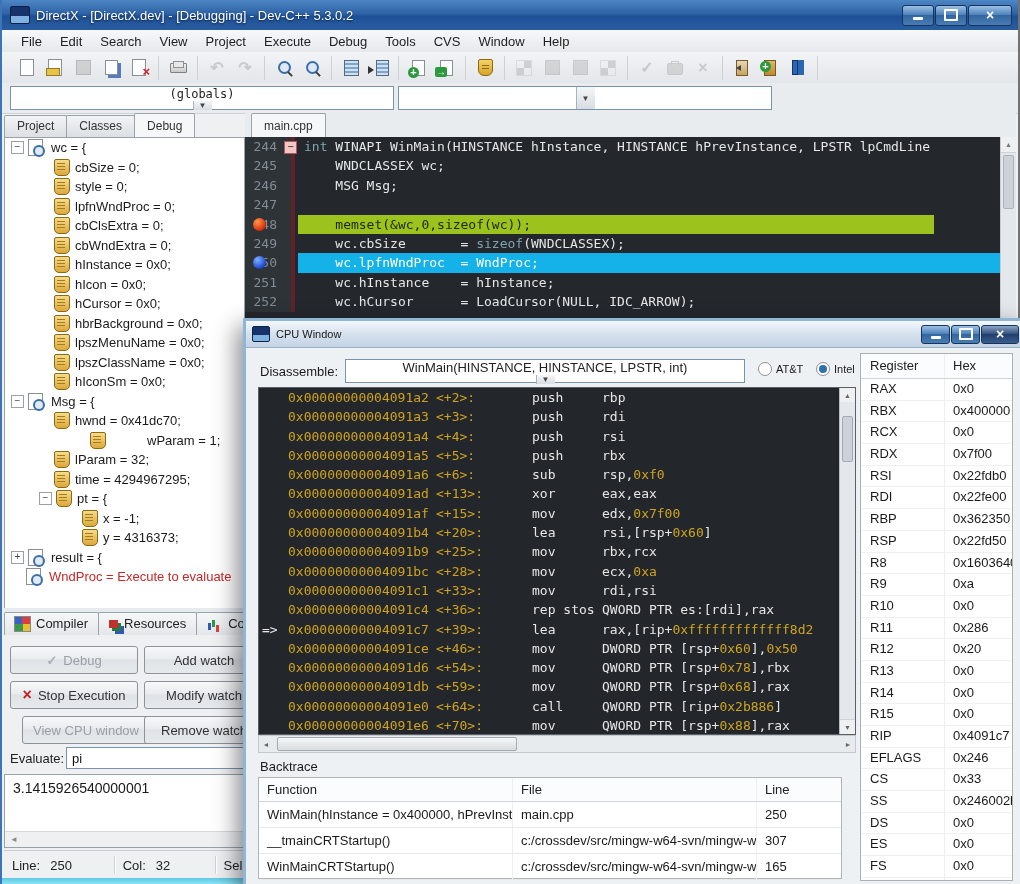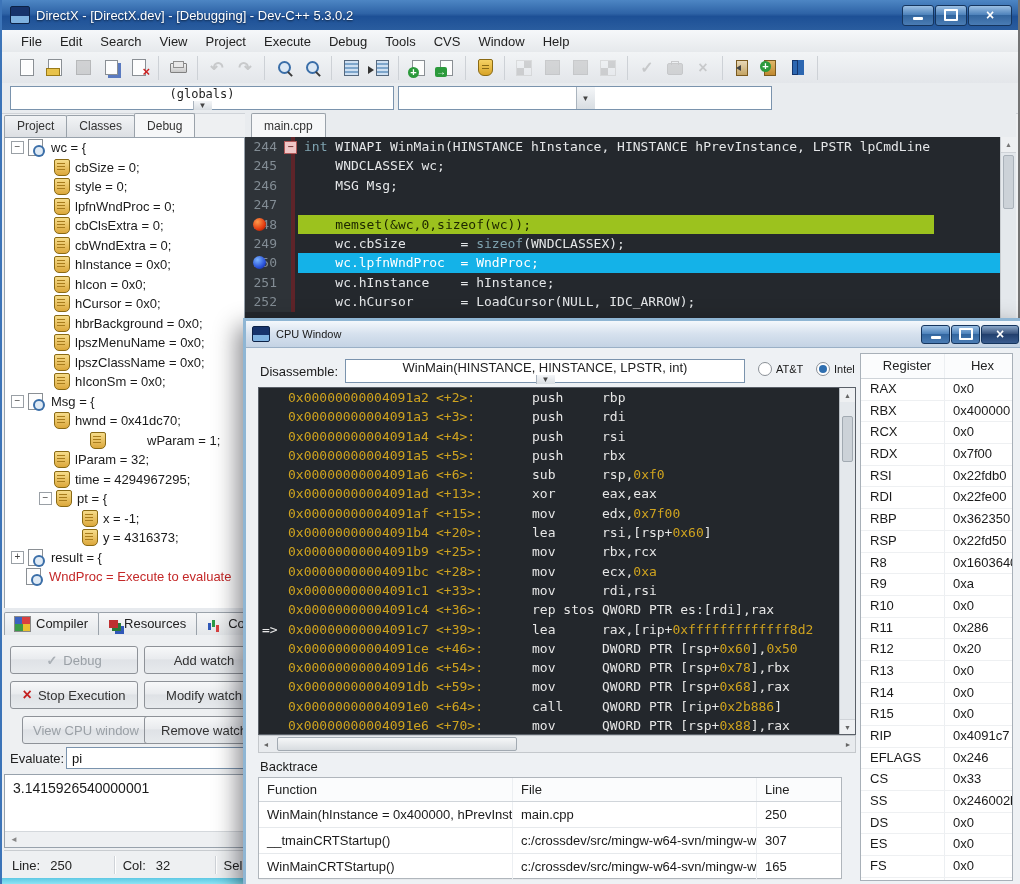--- a/index.html
+++ b/index.html
@@ -182,21 +182,21 @@
   #bt-label{position:absolute;left:14px;top:438px;font-size:13px;color:#1a1a1a;}
   #backtrace{position:absolute;left:12px;top:456px;width:582px;height:100px;background:#fff;border:1px solid #b0b6bc;}
   .btr{display:flex;height:25px;line-height:25px;font-size:13px;color:#1a1a1a;border-bottom:1px solid #e6e9ec;}
   .btr.hdr{height:23px;line-height:23px;color:#222;background:#fbfcfd;border-bottom:1px solid #d0d5da;}
   .btr .c1{flex:0 0 245px;padding-left:8px;overflow:hidden;white-space:nowrap;border-right:1px solid #eceff2;}
   .btr .c2{flex:0 0 235px;padding-left:8px;overflow:hidden;white-space:nowrap;border-right:1px solid #eceff2;}
   .btr .c3{flex:1;padding-left:8px;white-space:nowrap;}
   
   #registers{position:absolute;left:614px;top:32px;width:151px;height:526px;background:#fff;border:1px solid #a8b0b8;overflow:hidden;}
   .rr{display:flex;height:20.7px;line-height:20.7px;font-size:13px;color:#1a1a1a;border-bottom:1px solid #eef0f2;}
-  .rr.hdr{height:24px;line-height:24px;background:#fbfcfd;border-bottom:1px solid #cfd4d9;color:#222;text-align:center;}
+  .rr.hdr{height:24px;line-height:24px;background:#fbfcfd;border-bottom:1px solid #cfd4d9;color:#222;}
   .rr .rn{flex:0 0 74px;padding-left:9px;border-right:1px solid #eceff2;}
   .rr .rv{flex:1;padding-left:8px;}
   #bottomstrip{position:absolute;left:0;bottom:0;width:100%;height:6px;background:linear-gradient(#5fc8e4,#8ce4f4);}
 </style>
 </head>
 <body>
 
 <div id="win">
 
   <div id="titlebar">

